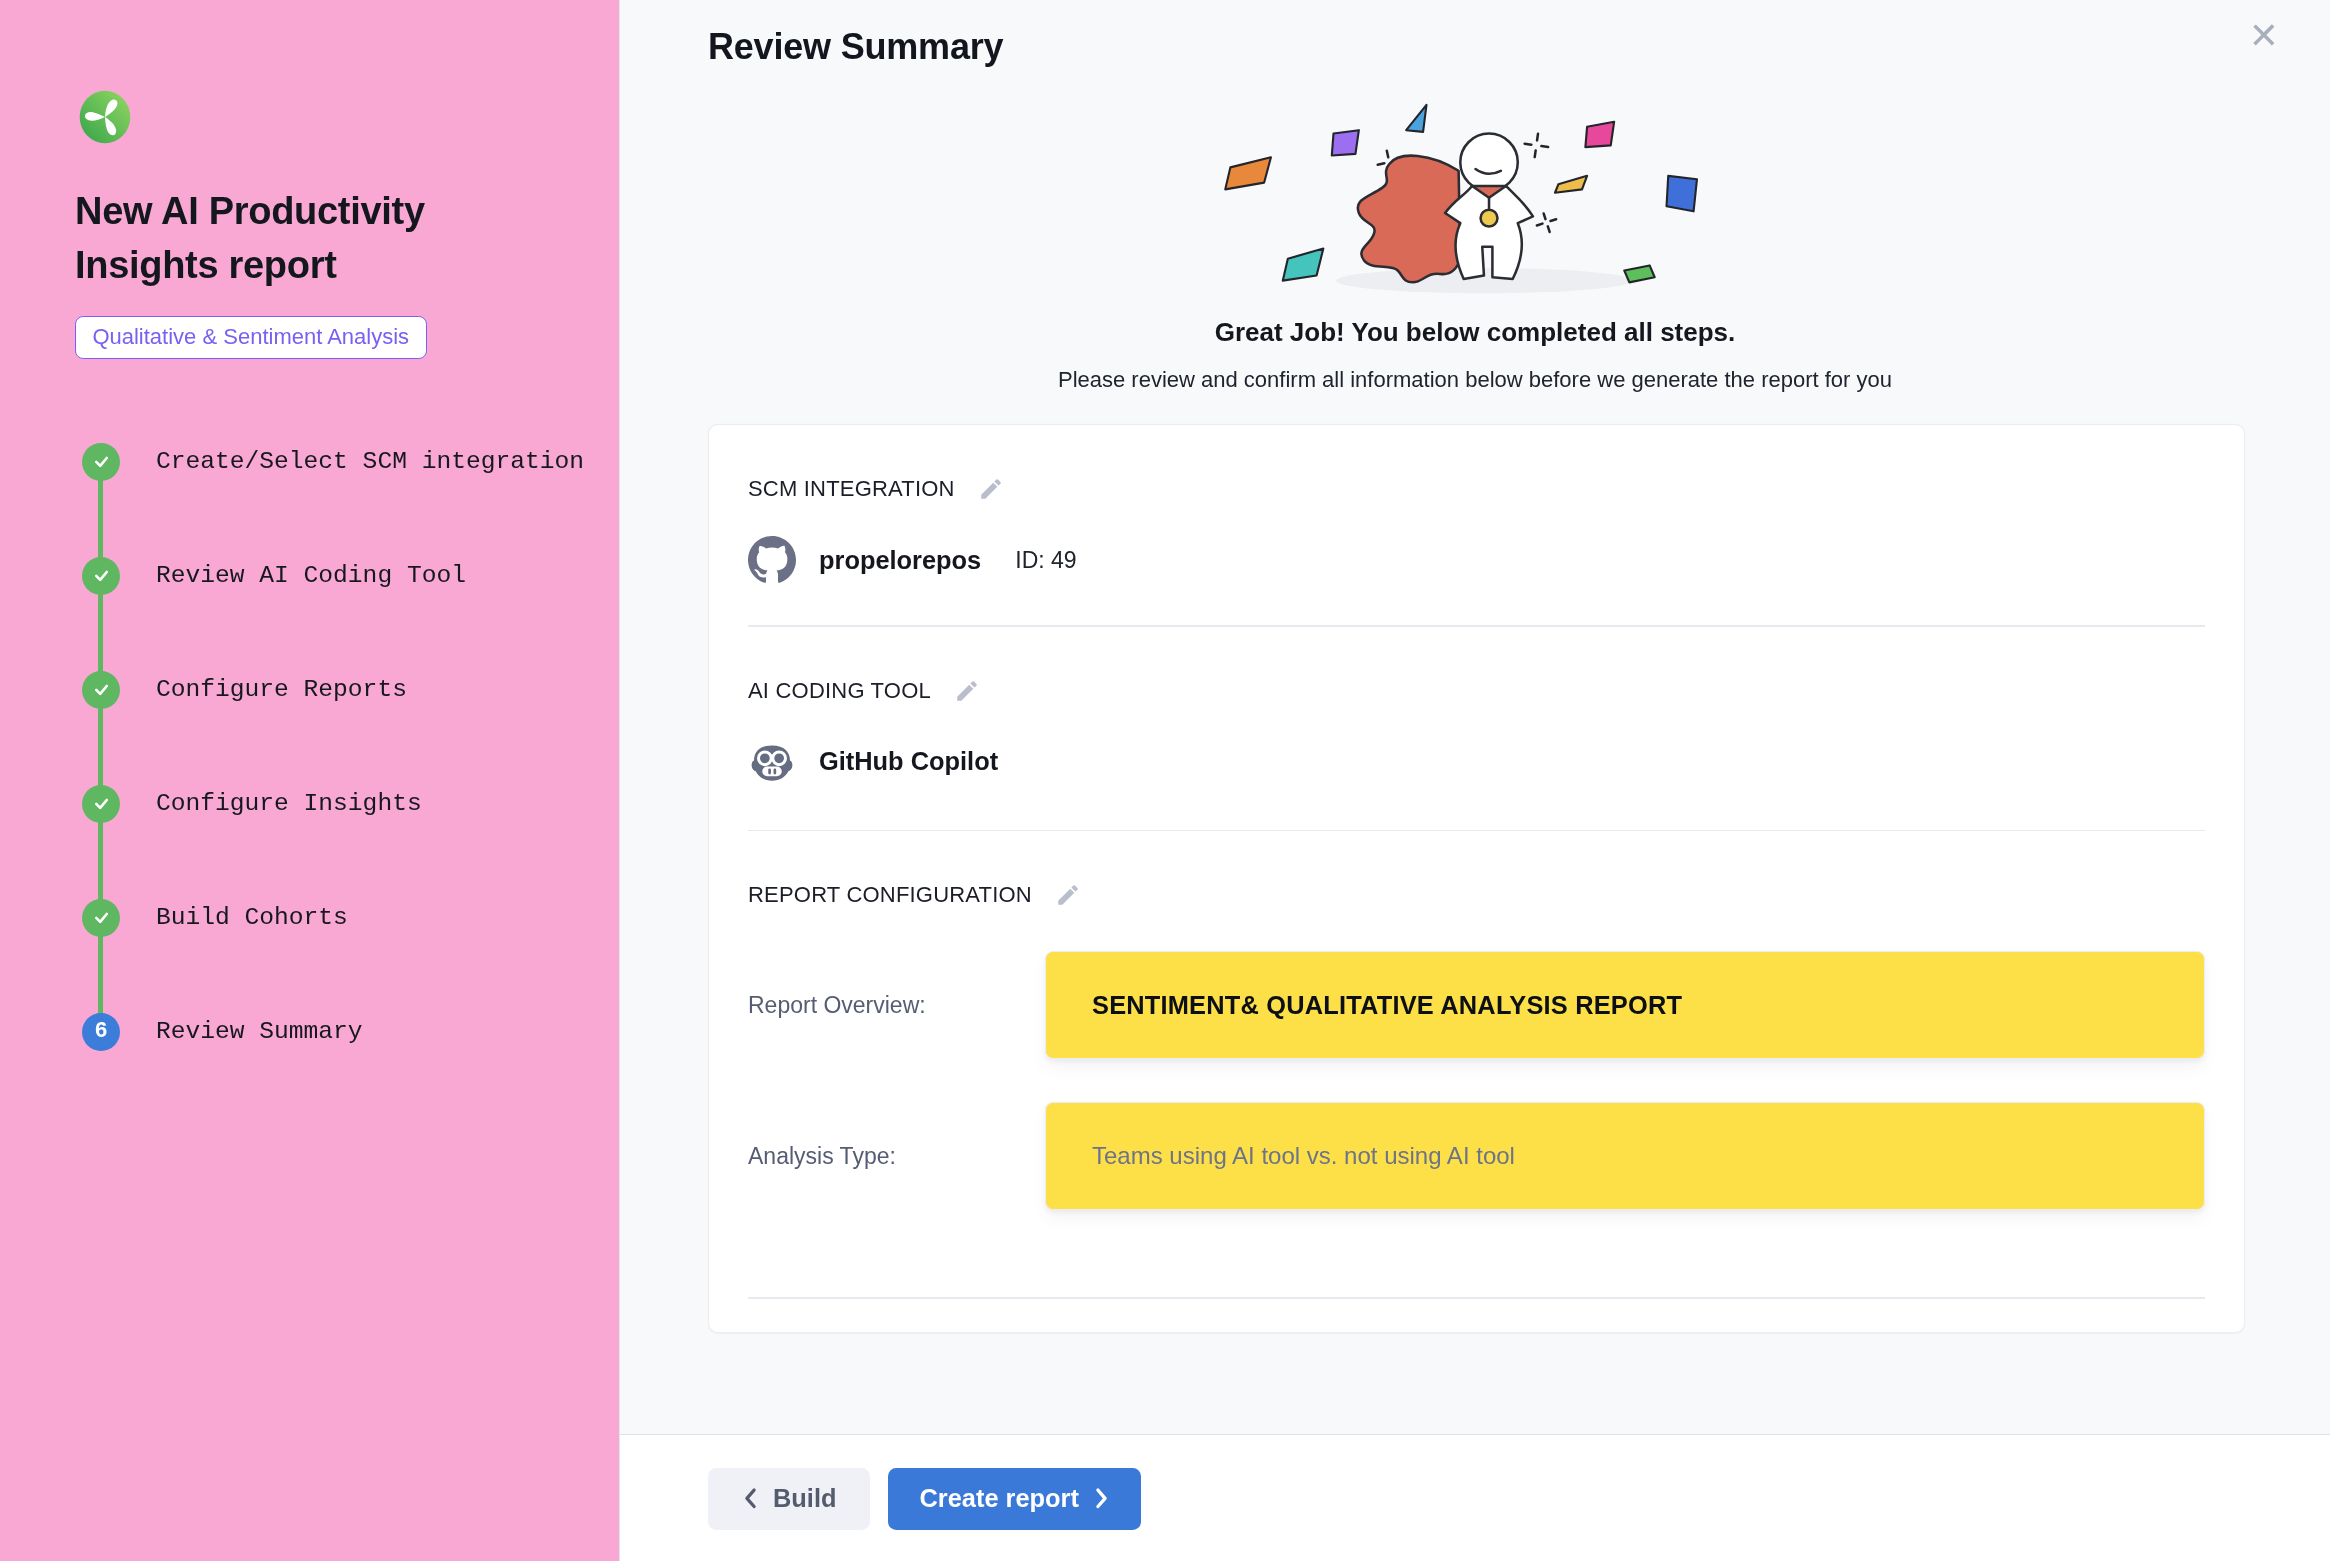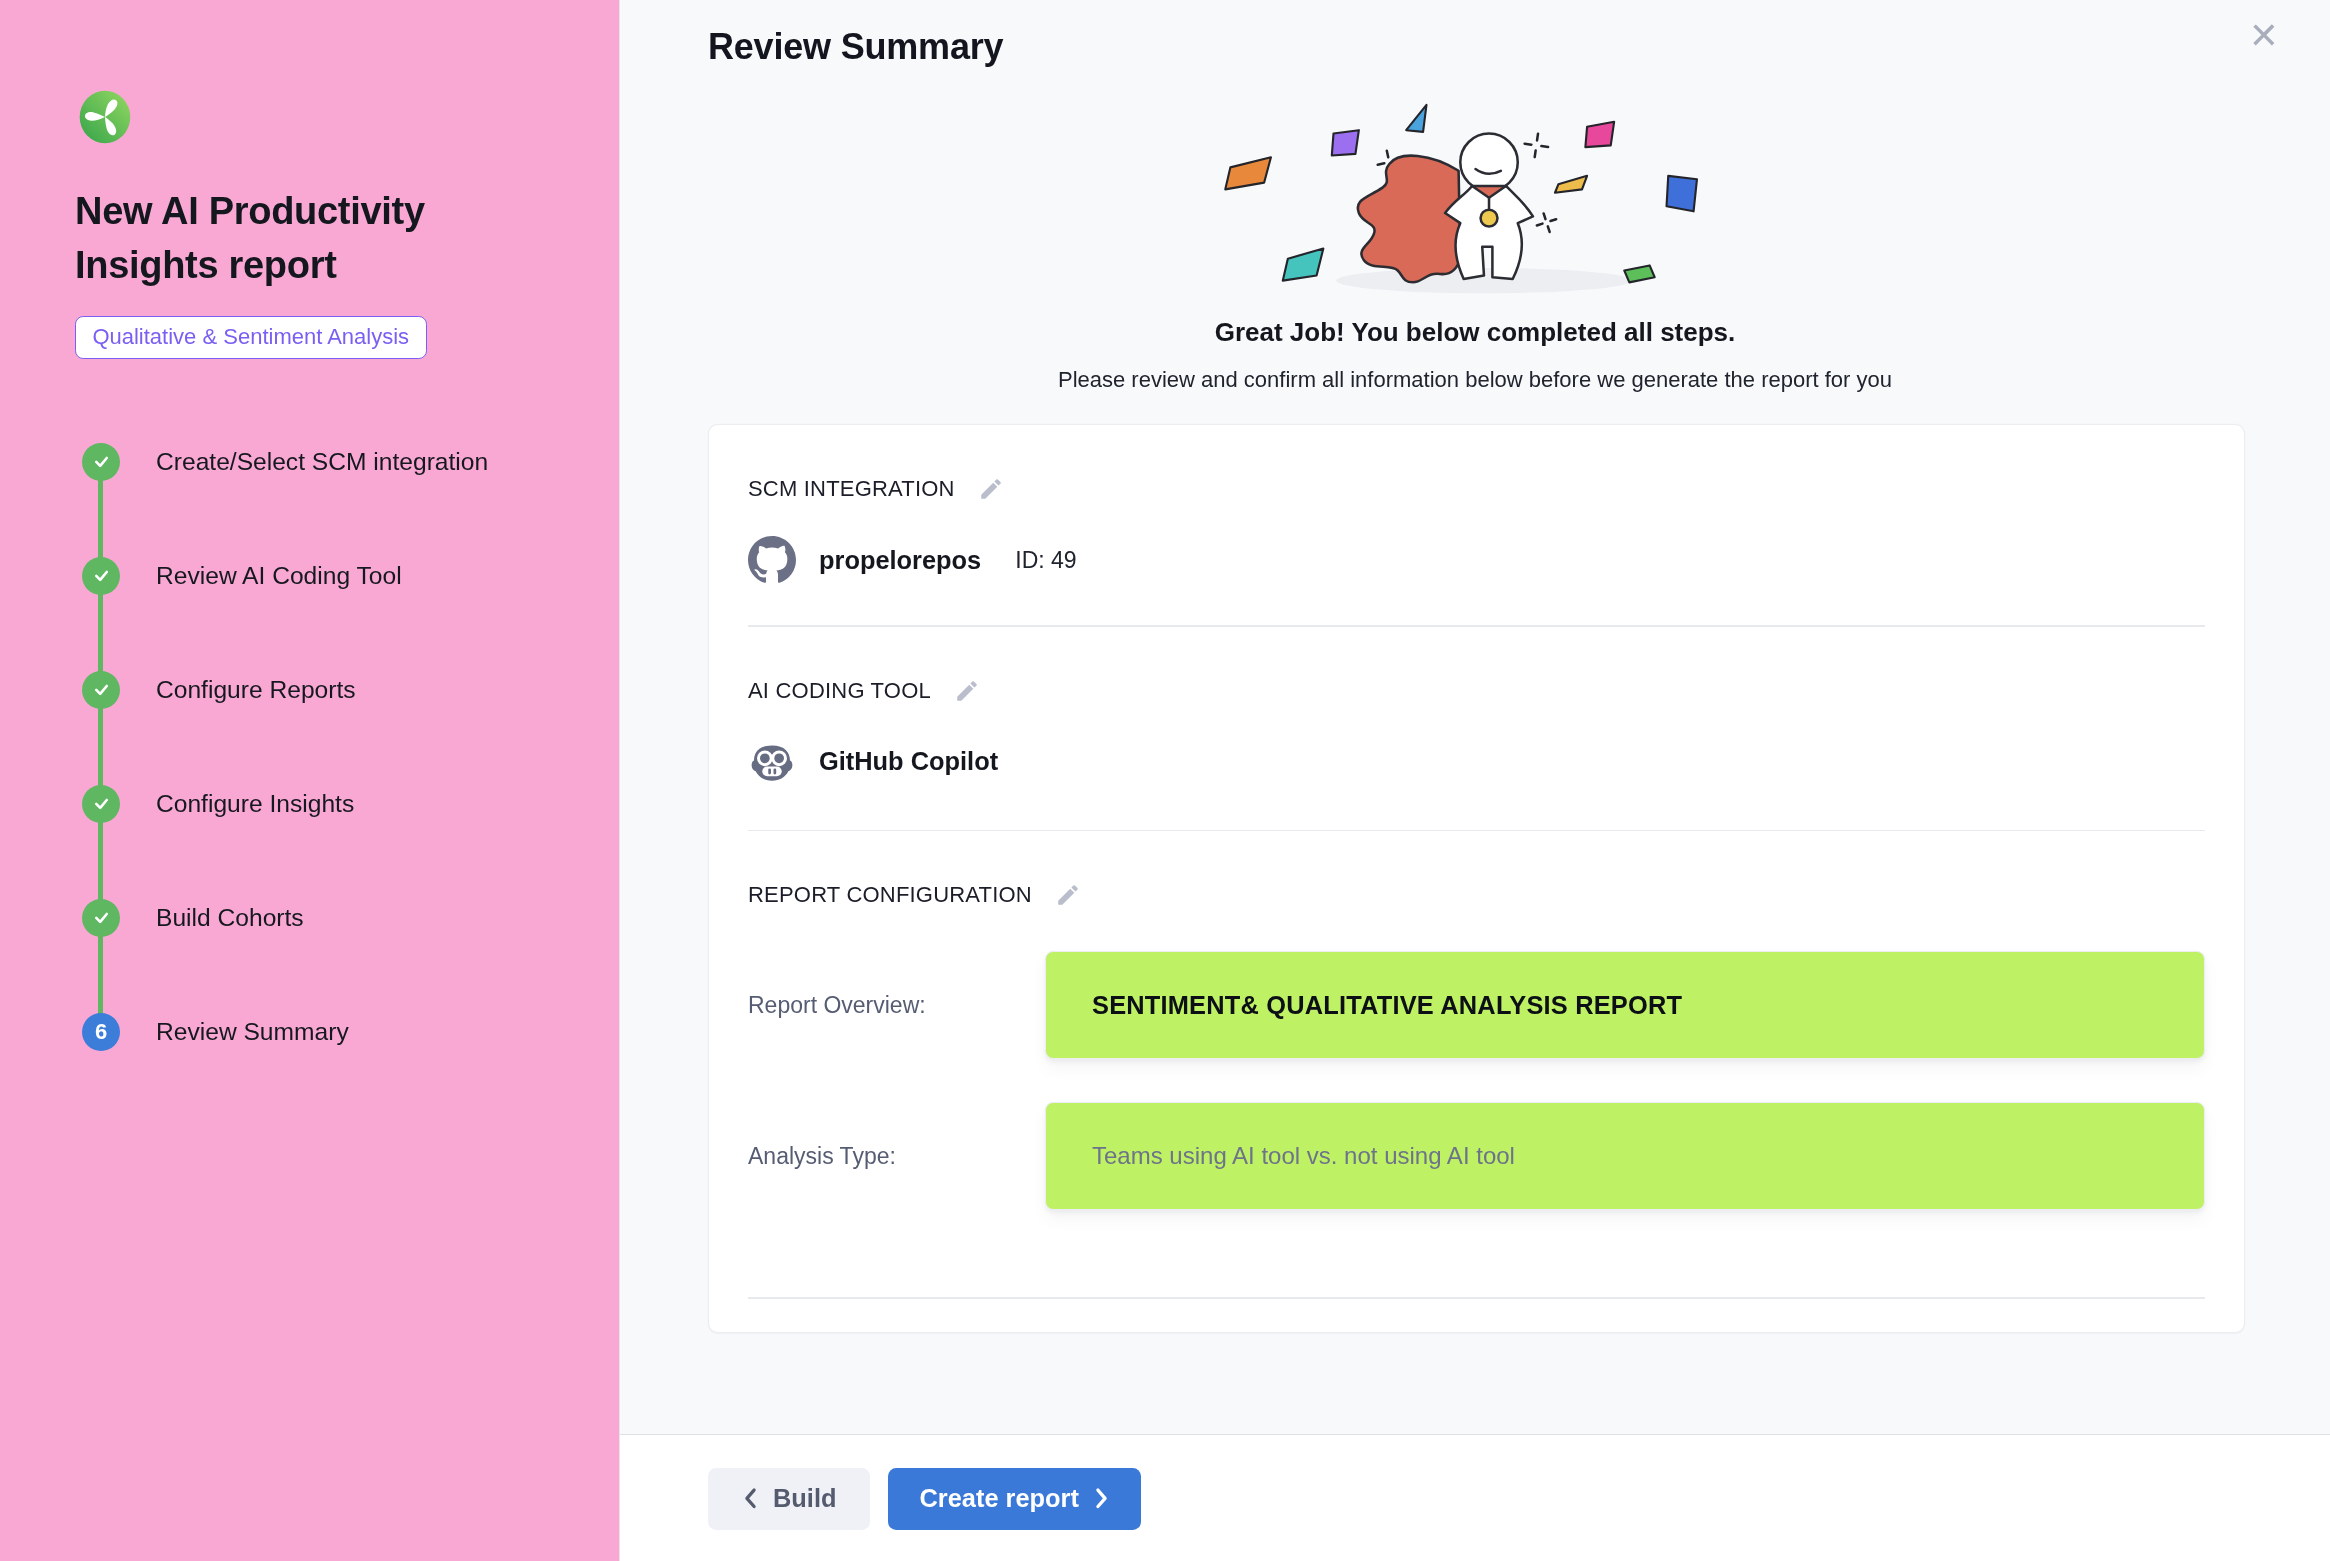--- a/index.html
+++ b/index.html
@@ -25,21 +25,21 @@
     font-size: 38px; font-weight: 700; line-height: 1.42;
     color: #15171f; letter-spacing: -0.3px;
   }
   .badge {
     display: inline-block; margin: 23px 0 0 75px;
     padding: 7.4px 16.4px;
     border: 1.6px solid #7b5ff2; border-radius: 8.2px;
     color: #7b5ff2; font-size: 22px; font-weight: 400;
     background: #ffffff;
   }
-  .stepper { position: relative; margin: 46px 0 0 82px; }
+  .stepper { position: relative; margin: 46px 0 0 82px; font-family: Liberation Mono, monospace; }
   .stepper .rail {
     position: absolute; left: 16.4px; top: 57px;
     width: 4.9px; height: 567px; background: #5fb762; border-radius: 2.5px;
   }
   .step { display: flex; align-items: center; height: 114px; position: relative; cursor: pointer; }
   .step-circle {
     width: 38px; height: 38px; border-radius: 50%;
     background: #5fb762; flex: 0 0 auto;
     display: flex; align-items: center; justify-content: center;
     position: relative; z-index: 1;
@@ -88,21 +88,21 @@
 
   .divider { height: 1.6px; background: #e8e9ee; border: none; }
   .div-1 { margin-top: 41px; }
   .div-2 { margin-top: 44px; }
   .div-3 { margin-top: 87px; }
   .sec-gap { margin-top: 51px; }
 
   .config-row { display: flex; align-items: center; margin-top: 43px; }
   .config-label { width: 297px; flex: 0 0 auto; font-size: 23px; color: #565d73; }
   .config-box {
-    flex: 1 1 auto; height: 108px; background: #bef264;
+    flex: 1 1 auto; height: 108px; background: #fde047;
     border: 0.8px solid #ededf2; border-radius: 8.2px;
     box-shadow: 0 2.5px 4.9px rgba(16,24,40,0.05), 0 9.8px 18px rgba(16,24,40,0.04);
     display: flex; align-items: center; padding-left: 46px;
   }
   .config-value-bold { font-size: 25.4px; font-weight: 700; color: #0d0f16; letter-spacing: 0.2px; }
   .config-value-muted { font-size: 24px; font-weight: 400; color: #6d7389; }
 
   
   .footer {
     position: absolute; left: 0; right: 0; bottom: 0; height: 128px;

